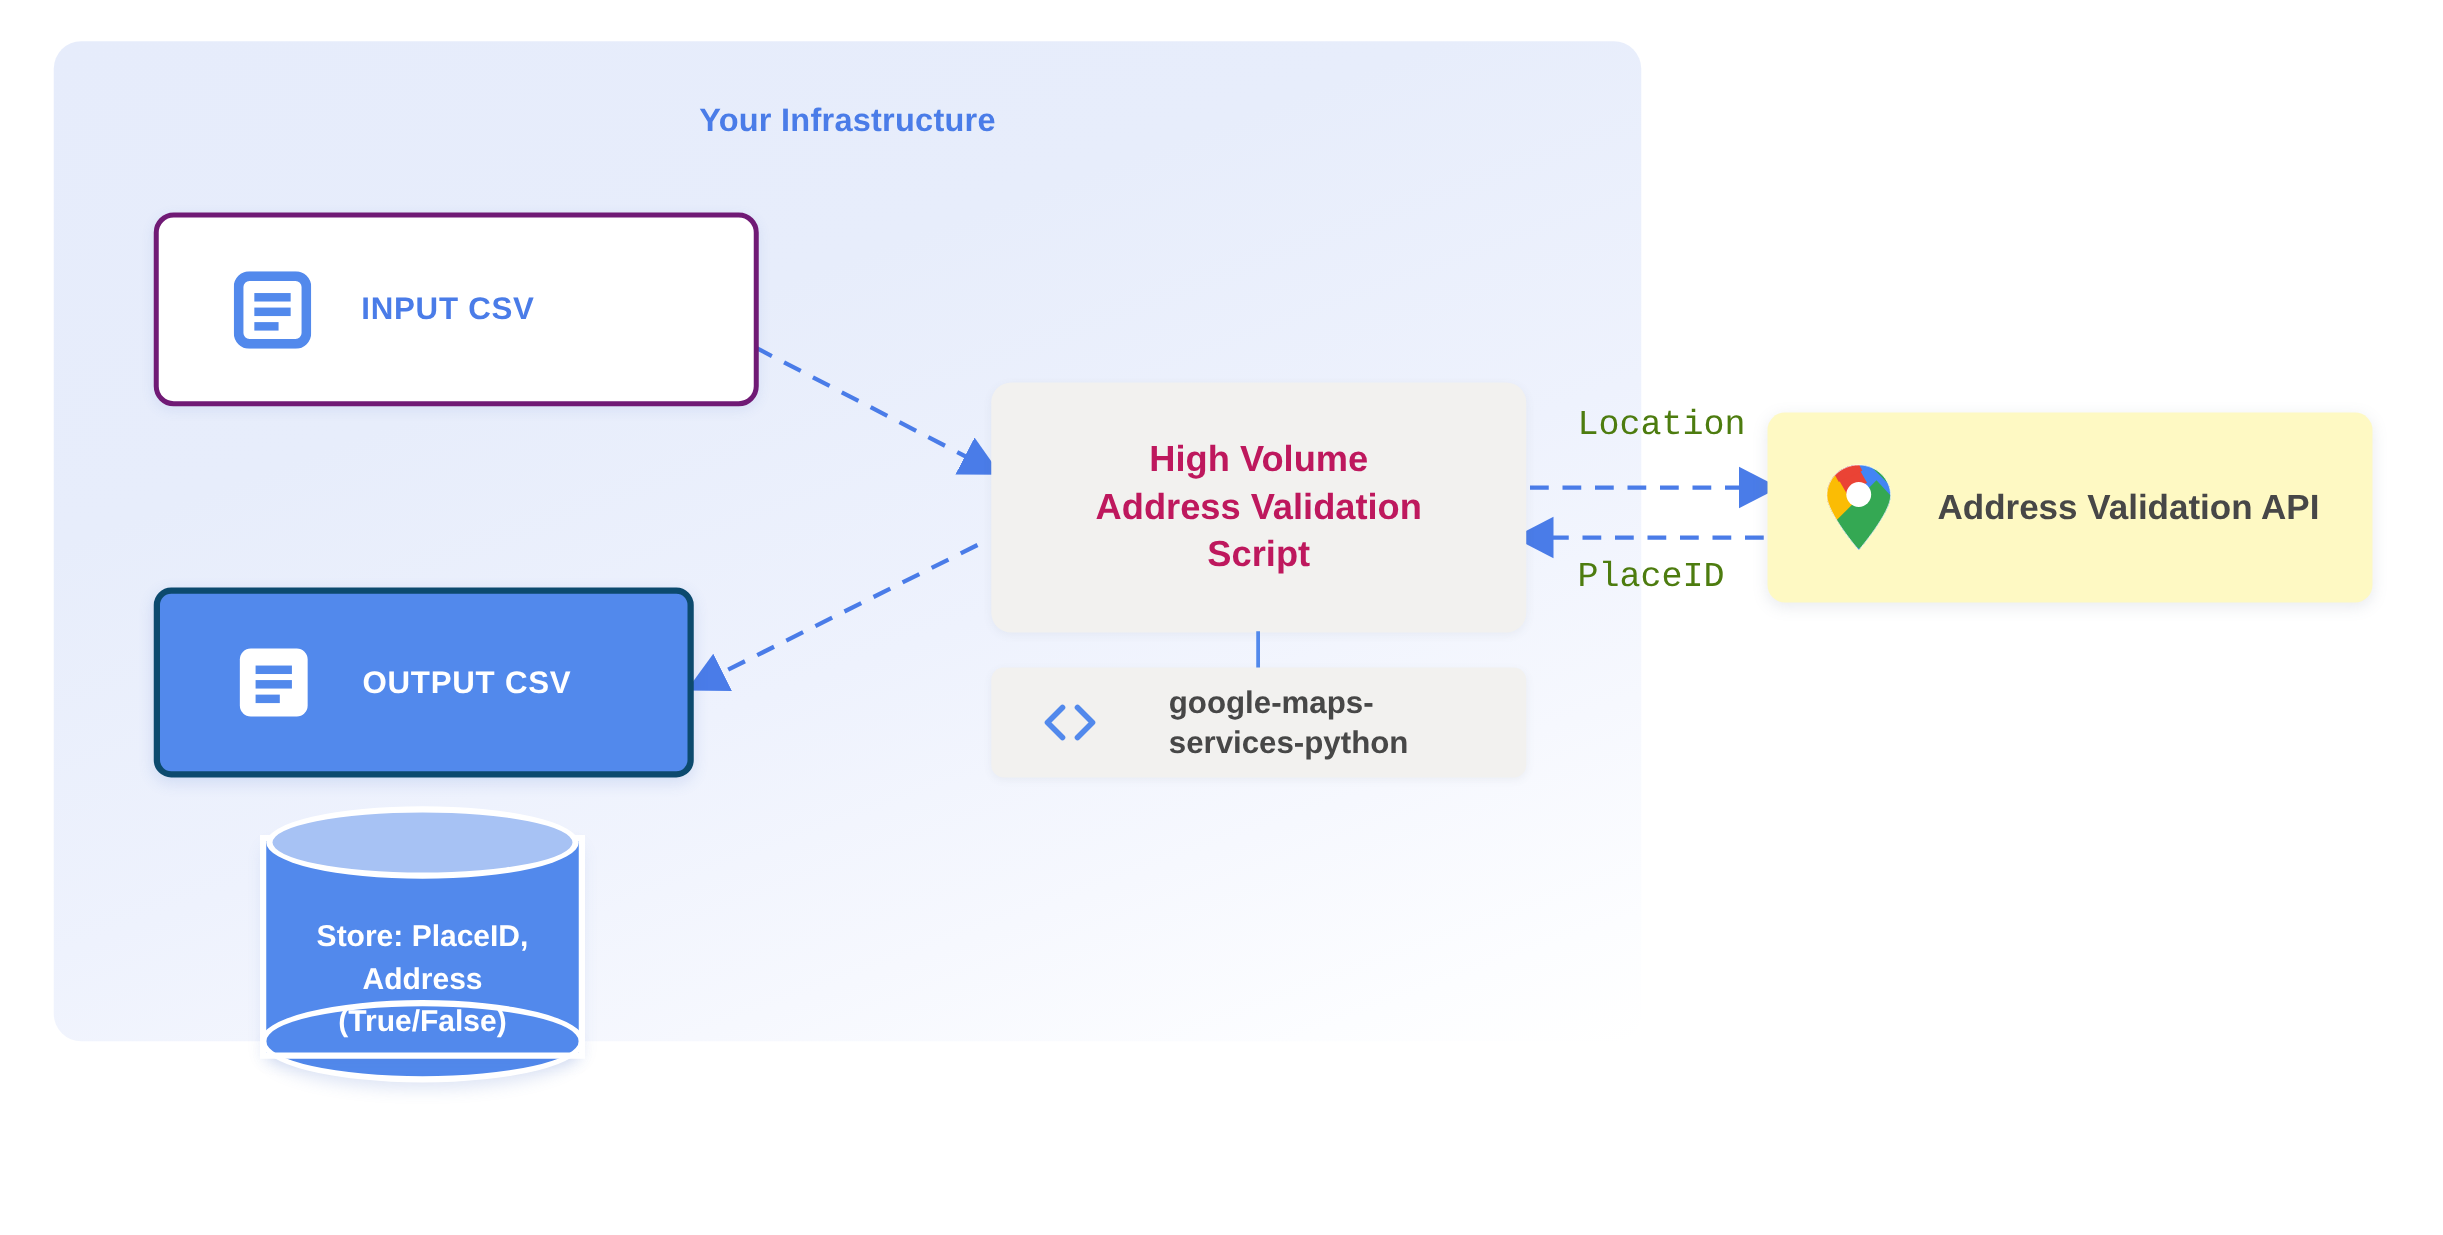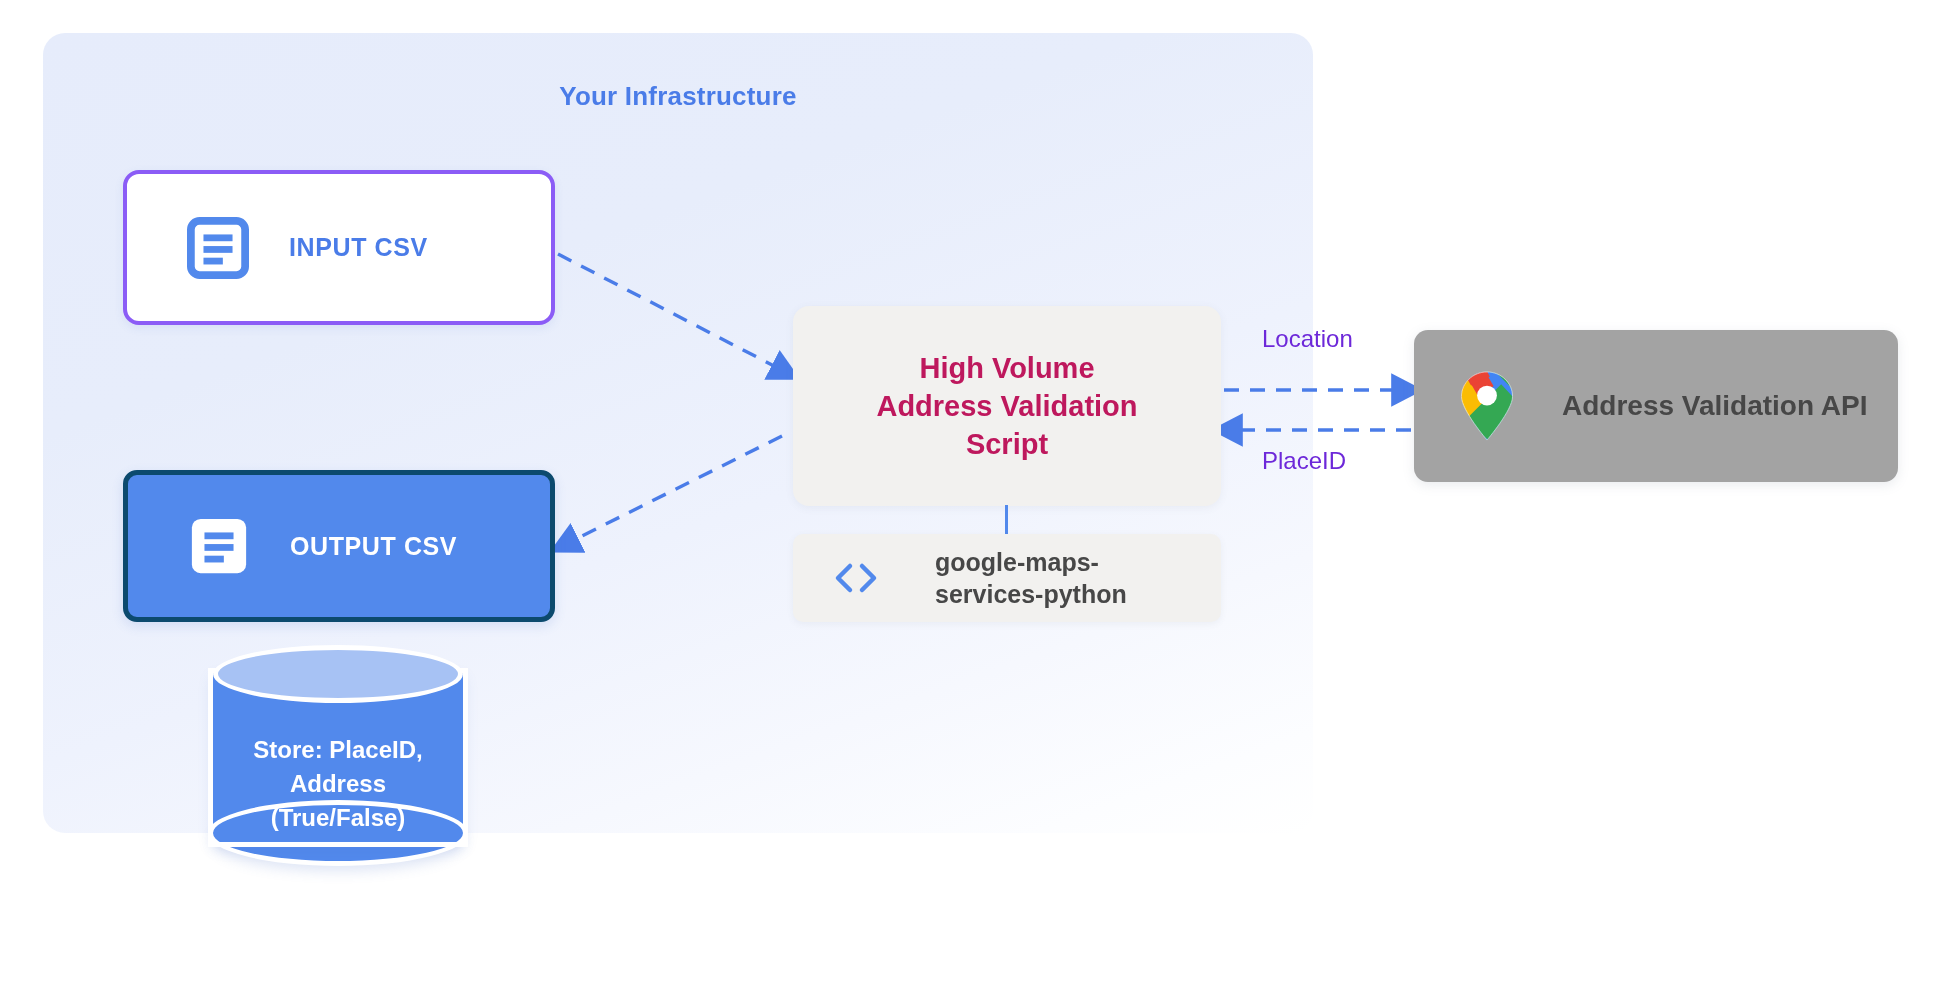--- a/index.html
+++ b/index.html
@@ -53,24 +53,24 @@
     position: absolute;
     box-sizing: border-box;
     display: flex;
     align-items: center;
   }
 
   
   .input-csv {
     left: 123px;
     top: 170px;
-    width: 432px;
+    width: 484px;
     height: 155px;
     background: #ffffff;
-    border: 4px solid #8b5cf6;
+    border: 4px solid #701a75;
     border-radius: 16px;
     box-shadow: 0 3px 10px rgba(70,110,200,0.10);
     padding-left: 60px;
     gap: 40px;
   }
   .input-csv .label {
     color: #4a7ce8;
     font-size: 25px;
     font-weight: bold;
     letter-spacing: 0.6px;
@@ -155,25 +155,25 @@
     height: 32px;
     background: #5289ec;
   }
 
   
   .api-box {
     left: 1414px;
     top: 330px;
     width: 484px;
     height: 152px;
-    background: #a3a3a3;
+    background: #fef9c3;
     border-radius: 14px;
     box-shadow: 0 3px 12px rgba(120,130,150,0.16);
     padding-left: 42px;
-    gap: 44px;
+    gap: 32px;
   }
   .api-box .label {
     color: #474747;
     font-size: 28px;
     font-weight: bold;
   }
   .gmaps-pin {
     width: 62px;
     height: 70px;
     flex: 0 0 auto;
@@ -237,23 +237,24 @@
     color: #ffffff;
     font-size: 24px;
     font-weight: bold;
     line-height: 1.42;
     z-index: 5;
   }
 
   
   .edge-label {
     position: absolute;
-    color: #6d28d9;
-    font-size: 24px;
+    color: #4d7c0f;
+    font-size: 28px;
     white-space: nowrap;
+    font-family: Liberation Mono, monospace;
   }
   .label-location { left: 1262px; top: 325px; }
   .label-placeid  { left: 1262px; top: 447px; }
 
   
   .edges {
     position: absolute;
     left: 0; top: 0;
     width: 1954px;
     height: 988px;

